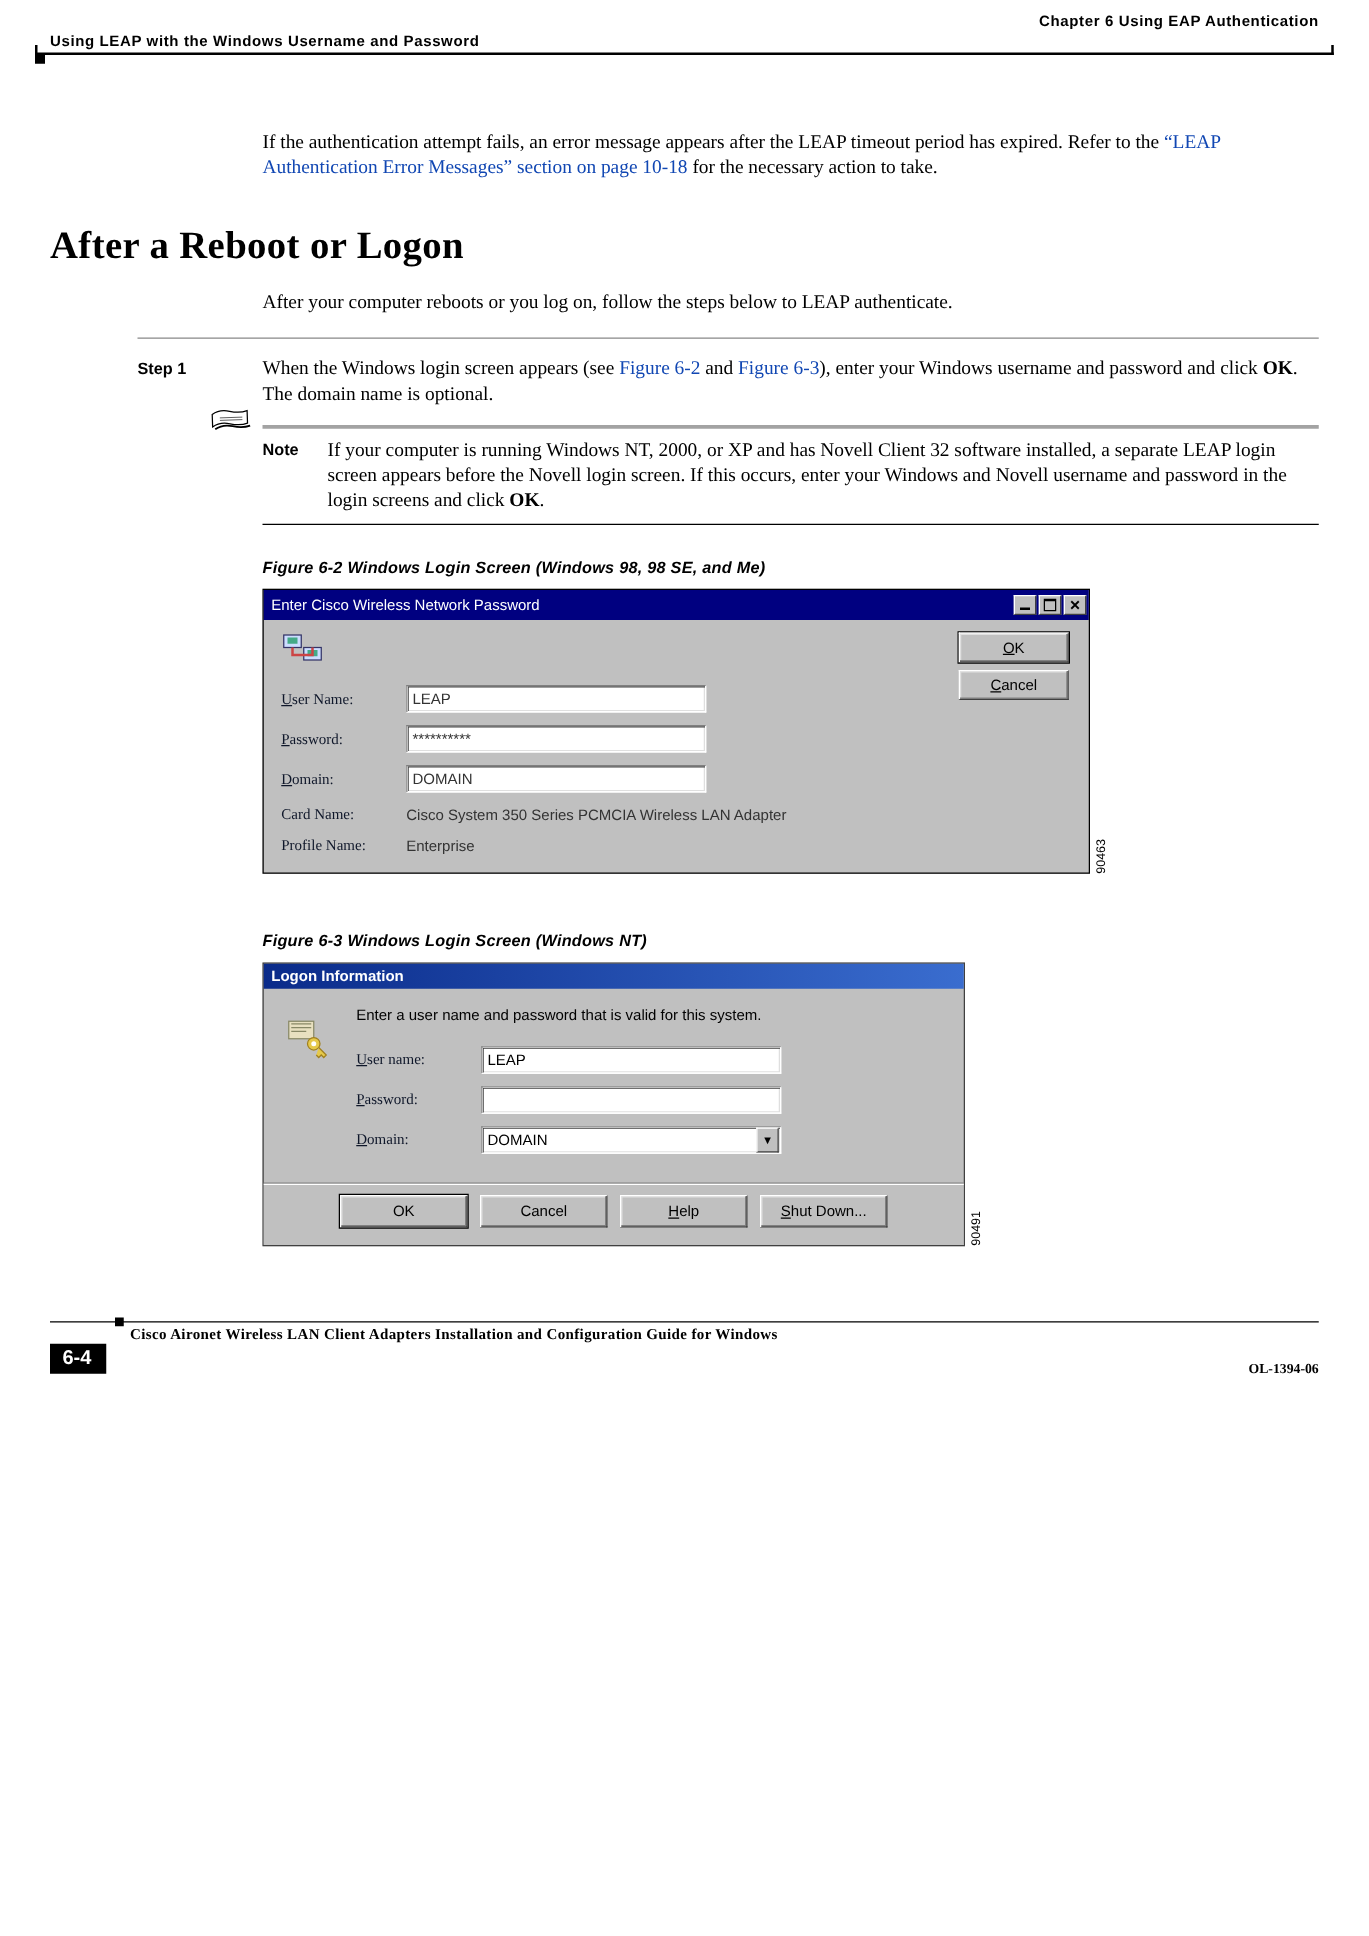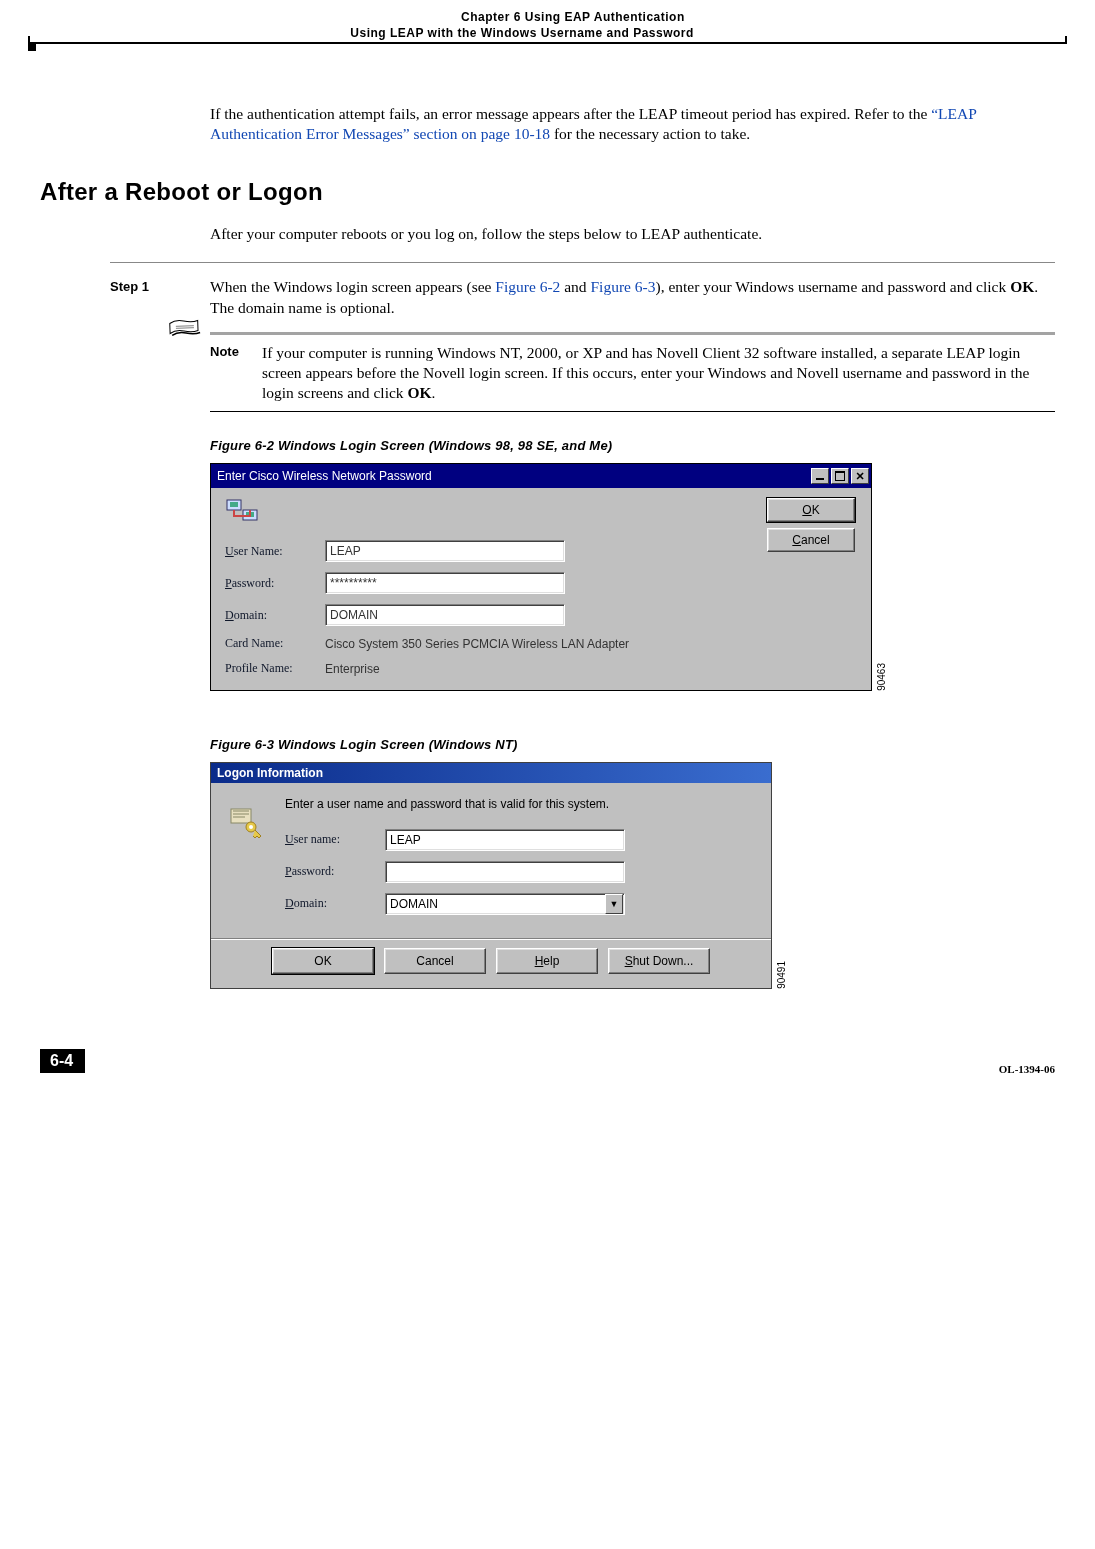--- a/index.html
+++ b/index.html
@@ -12,21 +12,21 @@
     width: 1095px;
   }
   .page {
     padding: 10px 40px 0 40px;
     box-sizing: border-box;
     width: 1095px;
     position: relative;
   }
   .header-row {
     display: flex;
-    justify-content: center;
+    justify-content: space-between;
     font-family: Arial, Helvetica, sans-serif;
     font-weight: bold;
     font-size: 12px;
     letter-spacing: 0.5px;
     gap: 47px;
   }
   .header-left {
     padding-left: 0;
   }
   .header-right { text-align: right; }
@@ -56,23 +56,23 @@
   }
   .content {
     padding: 60px 0 0 0;
   }
   .body-para {
     margin: 0 0 0 170px;
     line-height: 1.3;
   }
   .link { color: #1147b3; }
   .h2 {
-    font-family: Liberation Sans, sans-serif;
-    font-weight: bold;
-    font-size: 24px;
+    font-family: Liberation Serif, serif;
+    font-weight: bold;
+    font-size: 31px;
     letter-spacing: 0.3px;
     margin: 34px 0 18px 0;
   }
   .step-rule {
     border-top: 1px solid #888;
     margin: 18px 0 14px 70px;
   }
   .step-row {
     display: flex;
     margin-left: 70px;
@@ -117,21 +117,20 @@
   .fig-caption {
     font-family: Arial, Helvetica, sans-serif;
     font-weight: bold;
     font-style: italic;
     font-size: 13px;
     margin: 26px 0 10px 170px;
     letter-spacing: 0.2px;
   }
   .fig-container-row {
     display: flex;
-    align-items: flex-end;
     margin-left: 170px;
   }
   .side-num {
     font-family: Arial, Helvetica, sans-serif;
     font-size: 10px;
     writing-mode: vertical-rl;
     transform: rotate(180deg);
     margin-left: 4px;
     color: #000;
     padding-bottom: 2px;
@@ -451,20 +450,26 @@
             </div>
           <div class="win-btn">
               <span><span class="underline-letter">S</span><span>hut Down...</span></span>
             </div>
         </div>
       </div>
       <div class="side-num">90491</div>
     </div>
 
     <div class="footer">
+      <div style="position:relative;">
+        <div class="footer-line">
+          <div class="footer-square"></div>
+        </div>
+        <div class="footer-title">Cisco Aironet Wireless LAN Client Adapters Installation and Configuration Guide for Windows</div>
+      </div>
       <div class="footer-bottom">
         <div class="page-num-chip">6-4</div>
         <div class="footer-right-line-wrap">
           <div class="footer-docid">OL-1394-06</div>
         </div>
       </div>
     </div>
   </div>
 </div>
 

